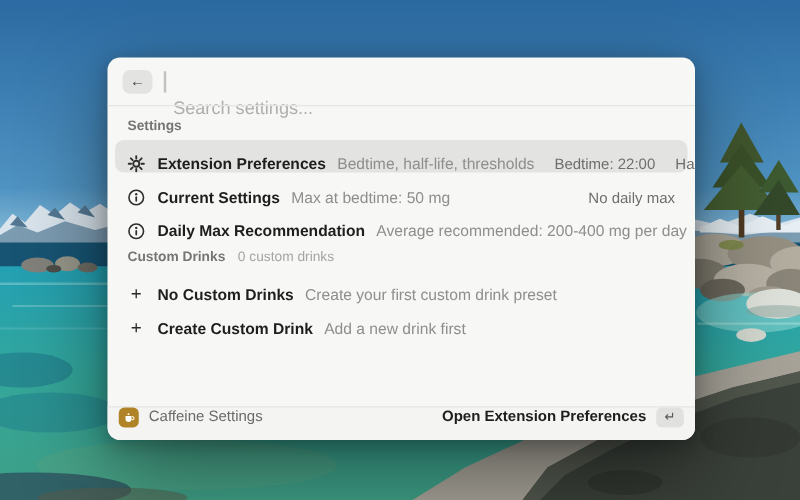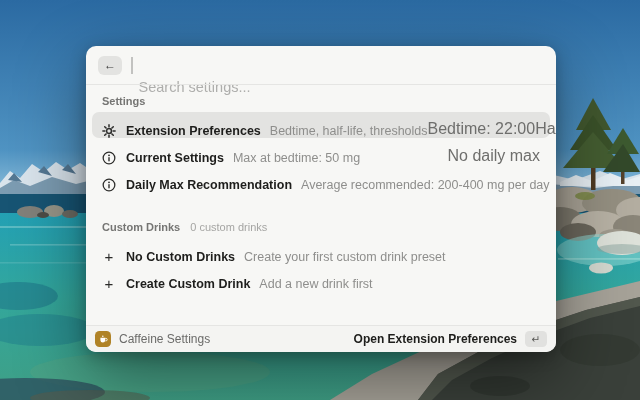--- a/index.html
+++ b/index.html
@@ -28,38 +28,38 @@
     font-family:inherit; padding:0; margin-left:-3px;margin-top:44px;
   }
   .search-input::placeholder { color:#aeaeac; opacity:1; }
   .divider { height:1px; background:#e5e5e3; flex:0 0 1px; }
 
   .content { flex:1; padding:6px 6px 0 6px; overflow:hidden; display:flex; flex-direction:column; }
   .section-header { display:flex; align-items:flex-end; gap:10px; padding:4px 10px 5px 10px; }
   .sec-label { font-size:11px; font-weight:600; color:#757573; }
   .sec-meta { font-size:11px; color:#a5a5a3; }
   .sec-meta:empty { display:none; }
-  .sh2 { margin-top:24px; }
+  .sh2 { margin-top:3px; }
 
   .row {
     height:26px; flex:0 0 26px; display:flex; align-items:flex-end; gap:0;
     padding:0 10px; border-radius:7px; margin-bottom:1px; cursor:default;
   }
   .row.selected { background:#e3e3e1; }
   .row .icon { width:14px; height:14px; flex:0 0 14px; display:flex; align-items:center; justify-content:center; color:#2e2e2c; }
   .row .icon svg { display:block; }
   .plus-glyph { font-size:15px; font-weight:500; color:#2a2a28; line-height:1; transform:translateY(-1px); }
   .row .title { font-size:12.5px; font-weight:600; color:#1e1e1c; margin-left:10px; white-space:nowrap; }
   .row .subtitle { font-size:12.5px; color:#8e8e8c; margin-left:9px; white-space:nowrap; }
   .row .spacer { flex:1; }
-  .row .acc { font-size:16px; color:#6e6e6c; white-space:nowrap; }
+  .row .acc { font-size:12px; color:#6e6e6c; margin-left:16px; white-space:nowrap; }
   .row .acc:empty { display:none; }
 
   .footer {
-    flex:0 0 27px; border-top:1px solid #e5e5e3; display:flex; align-items:center;
+    flex:0 0 27px; border-top:1px solid #e5e5e3; display:flex; align-items:flex-start;
     padding:0 9px; background:#f4f4f2;
   }
   .app-icon {
     width:16px; height:16px; border-radius:4.5px; background:#b08327;
     display:flex; align-items:center; justify-content:center; flex:0 0 16px;
   }
   .footer .app-name { font-size:12px; color:#6b6b69; margin-left:8px; }
   .footer .spacer { flex:1; }
   .footer .action { font-size:12px; font-weight:600; color:#1e1e1c; margin-right:8px; }
   .keycap {

